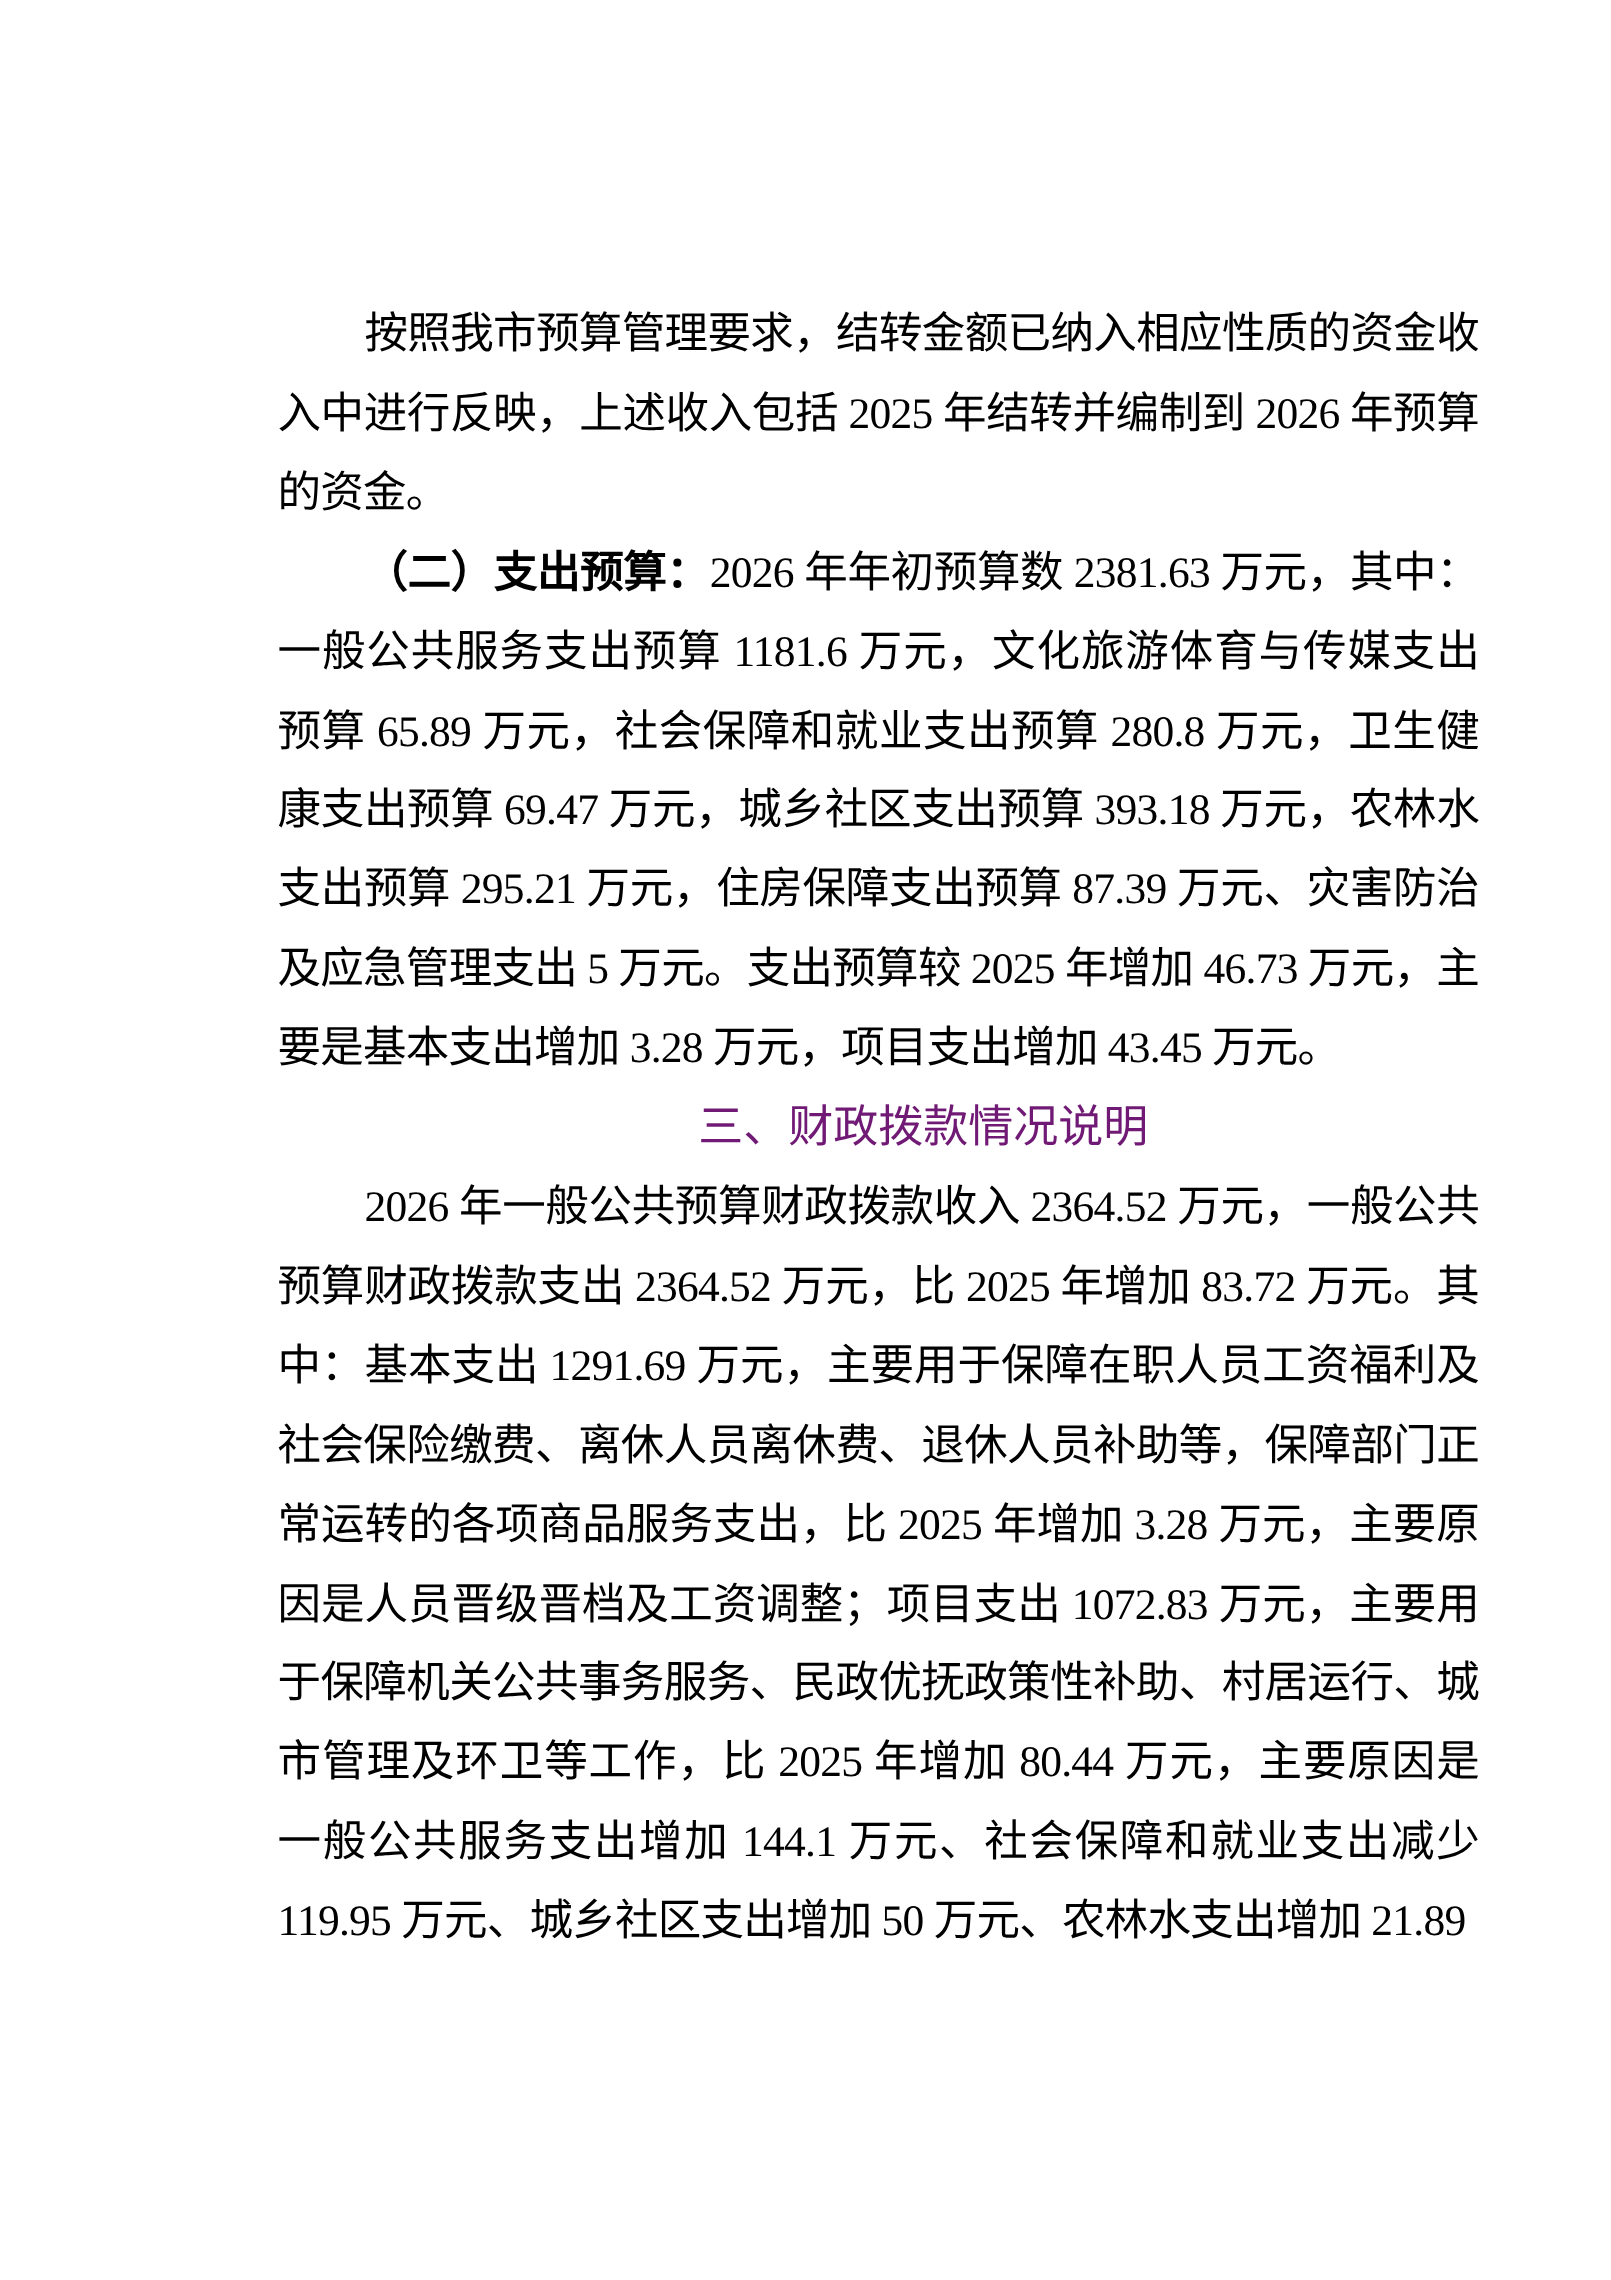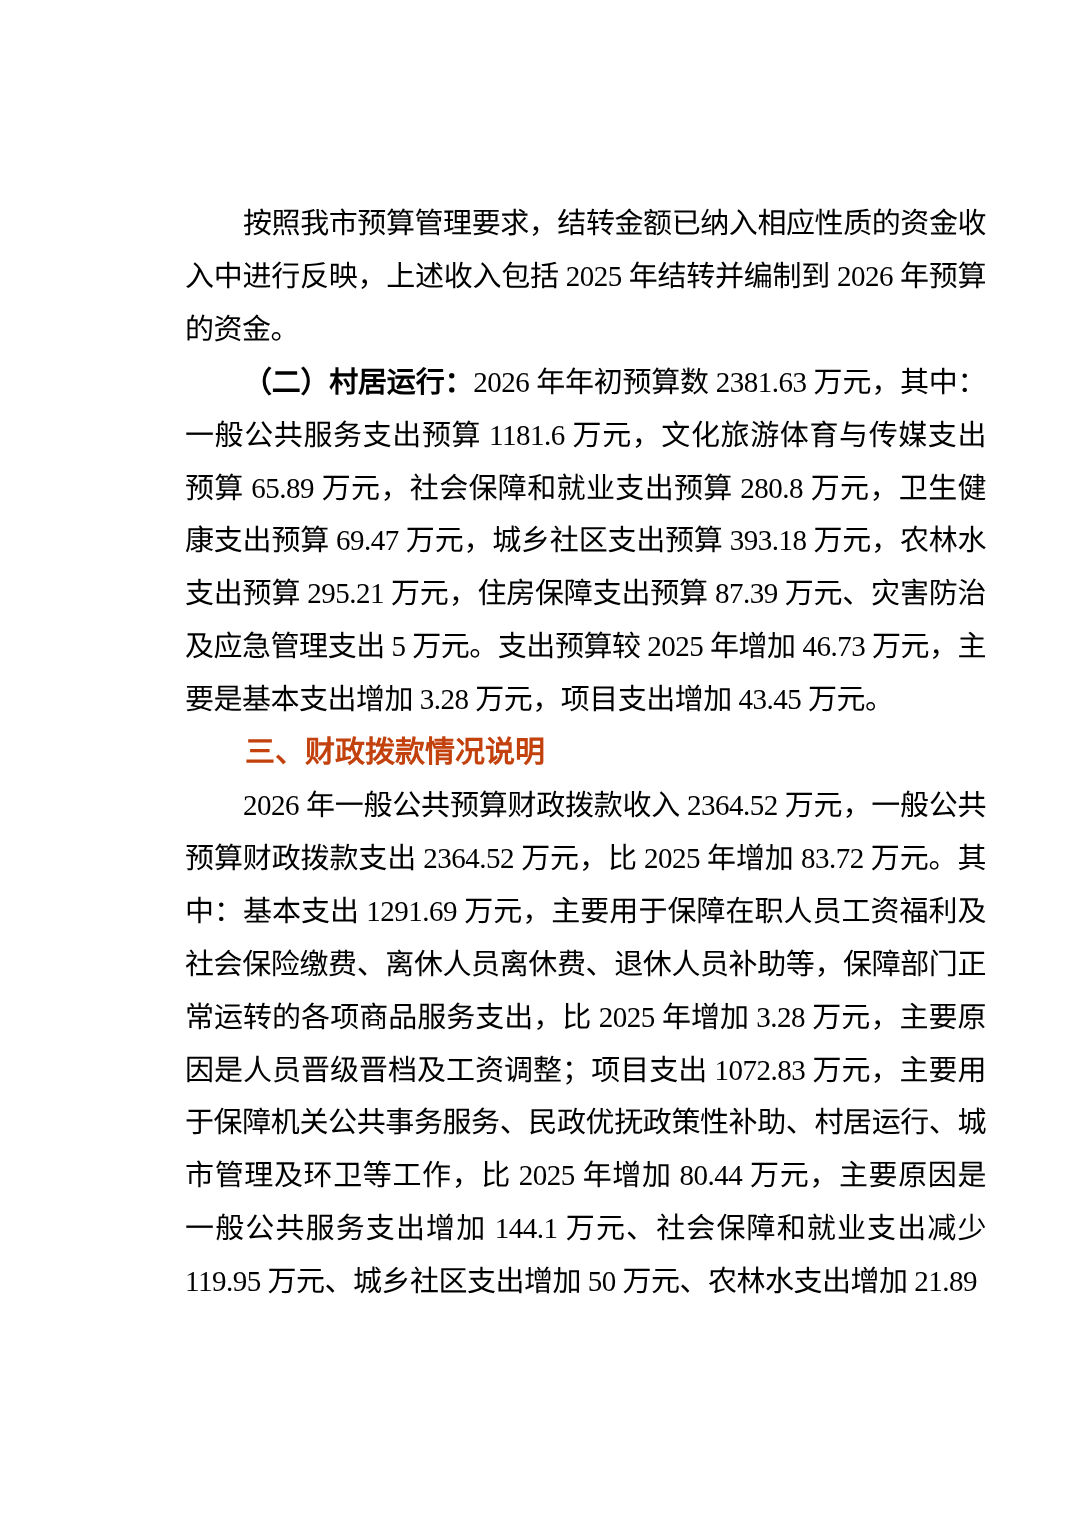--- a/index.html
+++ b/index.html
@@ -31,38 +31,38 @@
     letter-spacing: -0.5px;
     text-align: justify;
     text-justify: inter-ideograph;
     text-indent: 2em;
   }
   .para .seg { font-weight: normal; }
   .para .seg-bold { font-weight: bold; }
   .heading {
     margin: 0;
     padding: 0;
-    color: #c2410c;
+    color: #701a75;
     font-family: "Liberation Sans", "DejaVu Sans", sans-serif;
-    font-weight: bold;
+    font-weight: normal;
     font-size: 30px;
     line-height: 52.9px;
     letter-spacing: 0;
     text-indent: 2em;
-    text-align: left;
+    text-align: center;
   }
 </style>
 </head>
 <body>
 
 <div class="page">
   <div class="content">
 
     <p class="para"><span class="seg">按照我市预算管理要求，结转金额已纳入相应性质的资金收入中进行反映，上述收入包括 2025 年结转并编制到 2026 年预算的资金。</span></p>
 
-    <p class="para"><span class="seg-bold">（二）村居运行：</span><span class="seg">2026 年年初预算数 2381.63 万元，其中：一般公共服务支出预算 1181.6 万元，文化旅游体育与传媒支出预算 65.89 万元，社会保障和就业支出预算 280.8 万元，卫生健康支出预算 69.47 万元，城乡社区支出预算 393.18 万元，农林水支出预算 295.21 万元，住房保障支出预算 87.39 万元、灾害防治及应急管理支出 5 万元。支出预算较 2025 年增加 46.73 万元，主要是基本支出增加 3.28 万元，项目支出增加 43.45 万元。</span></p>
+    <p class="para"><span class="seg-bold">（二）支出预算：</span><span class="seg">2026 年年初预算数 2381.63 万元，其中：一般公共服务支出预算 1181.6 万元，文化旅游体育与传媒支出预算 65.89 万元，社会保障和就业支出预算 280.8 万元，卫生健康支出预算 69.47 万元，城乡社区支出预算 393.18 万元，农林水支出预算 295.21 万元，住房保障支出预算 87.39 万元、灾害防治及应急管理支出 5 万元。支出预算较 2025 年增加 46.73 万元，主要是基本支出增加 3.28 万元，项目支出增加 43.45 万元。</span></p>
 
     <h3 class="heading">三、财政拨款情况说明</h3>
 
     <p class="para"><span class="seg">2026 年一般公共预算财政拨款收入 2364.52 万元，一般公共预算财政拨款支出 2364.52 万元，比 2025 年增加 83.72 万元。其中：基本支出 1291.69 万元，主要用于保障在职人员工资福利及社会保险缴费、离休人员离休费、退休人员补助等，保障部门正常运转的各项商品服务支出，比 2025 年增加 3.28 万元，主要原因是人员晋级晋档及工资调整；项目支出 1072.83 万元，主要用于保障机关公共事务服务、民政优抚政策性补助、村居运行、城市管理及环卫等工作，比 2025 年增加 80.44 万元，主要原因是一般公共服务支出增加 144.1 万元、社会保障和就业支出减少 119.95 万元、城乡社区支出增加 50 万元、农林水支出增加 21.89</span></p>
 
   </div>
 </div>
 
 </body></html>

